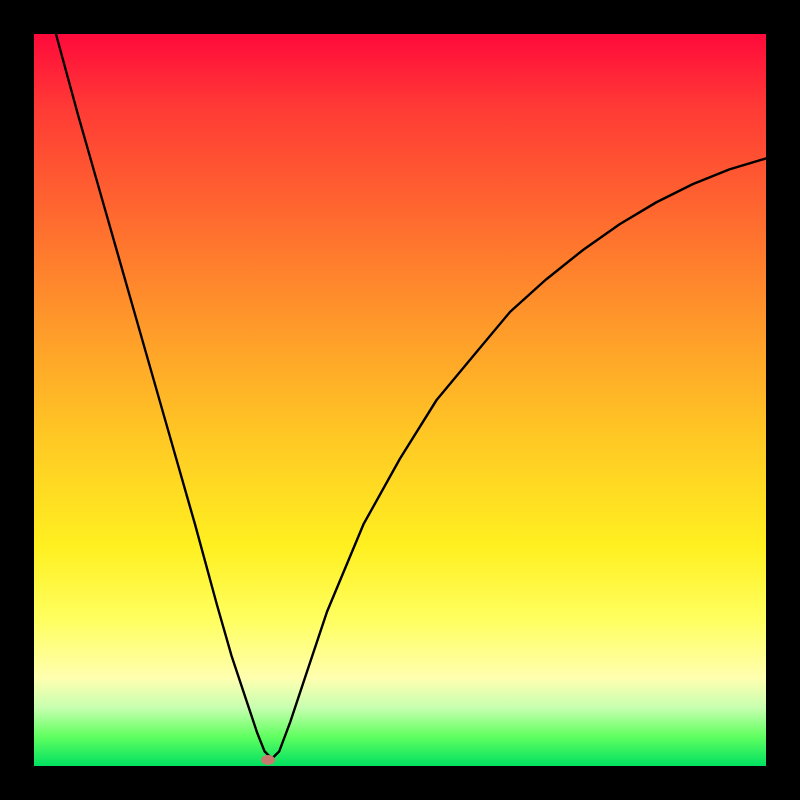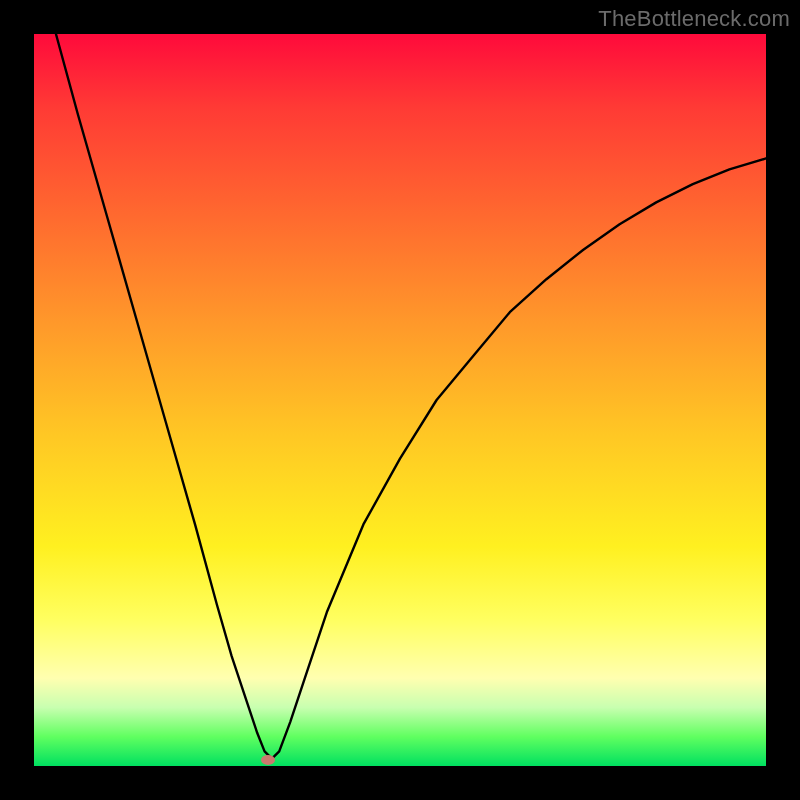--- a/index.html
+++ b/index.html
@@ -71,14 +71,13 @@
 </head>
 <body>
 
 <div class="frame">
   <div class="plot-area">
     <svg class="curve" viewBox="0 0 732 732">
       <path id="curve-path" fill="none" stroke="#000" stroke-width="2.4" stroke-linecap="round" stroke-linejoin="round" d="M21.96 0.00 L43.92 80.52 L73.20 183.00 L102.48 285.48 L131.76 387.96 L161.04 490.44 L183.00 570.96 L197.64 622.20 L212.28 666.12 L223.26 699.06 L230.58 717.36 L237.90 724.68 L245.22 717.36 L256.20 688.08 L270.84 644.16 L292.80 578.28 L329.40 490.44 L366.00 424.56 L402.60 366.00 L439.20 322.08 L475.80 278.16 L512.40 245.22 L549.00 215.94 L585.60 190.32 L622.20 168.36 L658.80 150.06 L695.40 135.42 L732.00 124.44"></path>
     </svg>
     <div id="marker" class="marker" style="left: 234.24px; top: 726.144px; background: rgb(201, 122, 110);"></div>
   </div>
-  <div class="watermark">TheBottleneck.com</div>
 </div>
 
 </body></html>

